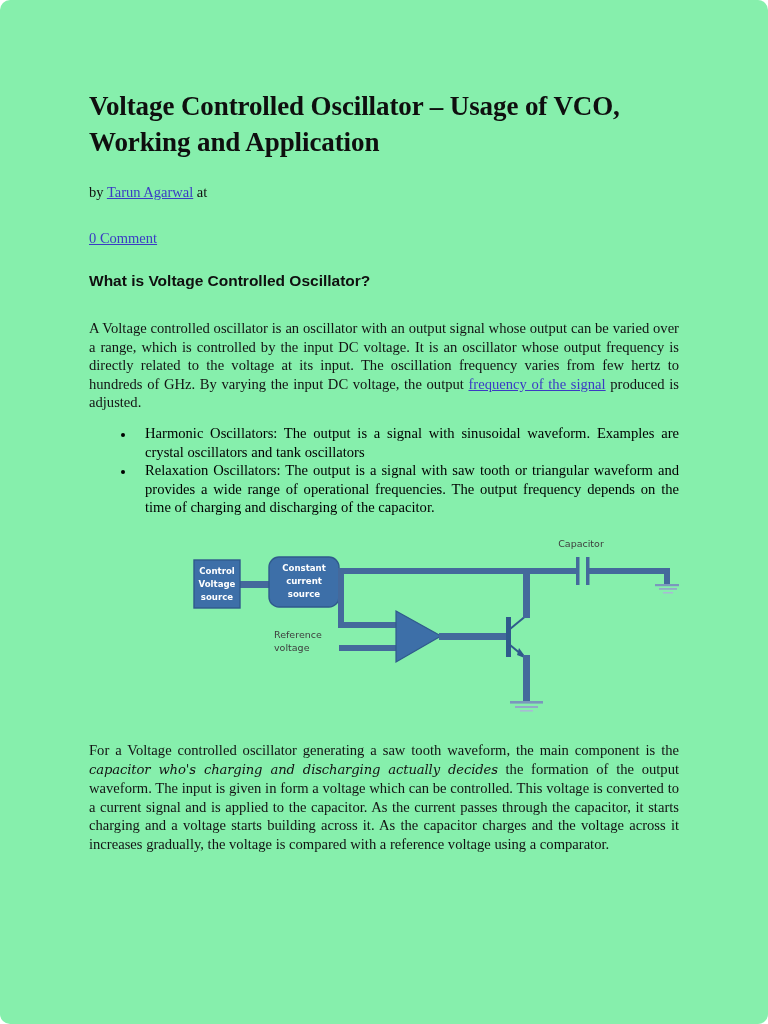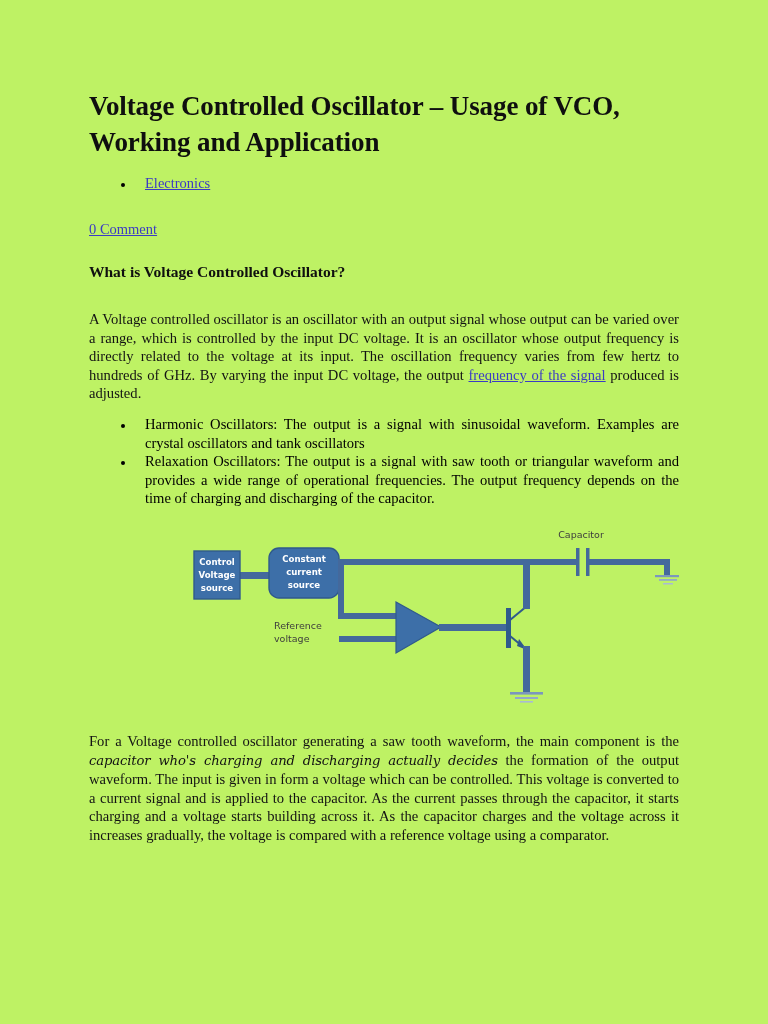--- a/index.html
+++ b/index.html
@@ -11,23 +11,24 @@
     width: 768px;
     height: 1024px;
     font-family: "Liberation Serif", "DejaVu Serif", serif;
     color: #000000;
     overflow: hidden;
   }
   .page {
     position: relative;
     width: 768px;
     height: 1024px;
-    background: #bef264;
+    background: #86efac;
     box-sizing: border-box;
     padding: 0;
+    border-radius: 10px;
   }
   .content {
     position: absolute;
     left: 89px;
     top: 88px;
     width: 590px;
   }
 
   h1.doc-title {
     font-family: "Liberation Serif", "DejaVu Serif", serif;
@@ -62,21 +63,21 @@
   ul.cat-list li::marker {
     font-size: 12px;
   }
   .comment-line {
     font-size: 14.5px;
     line-height: 18px;
     margin-top: 28px;
   }
 
   h2.section {
-    font-family: Liberation Serif, serif;
+    font-family: Liberation Sans, sans-serif;
     font-size: 15.5px;
     line-height: 20px;
     font-weight: bold;
     margin: 24px 0 0 0;
     color: #0f0f0f;
   }
 
   p.body-text {
     font-size: 14.6px;
     line-height: 18.6px;
@@ -127,26 +128,26 @@
   }
 </style>
 </head>
 <body>
 
 <div class="page">
   <div class="content">
 
     <h1 class="doc-title">Voltage Controlled Oscillator – Usage of VCO, Working and Application</h1>
 
-
-    <ul class="cat-list">
-      <li>
-        <a class="lnk" href="#">Electronics</a>
-      </li>
-    </ul>
+    <div class="byline">
+      <span>by</span>
+      <a class="lnk" href="#">Tarun Agarwal</a>
+      <span>at</span>
+    </div>
+
 
     <div class="comment-line">
       <a class="lnk" href="#">0 Comment</a>
     </div>
 
     <h2 class="section">What is Voltage Controlled Oscillator?</h2>
 
     <p class="body-text"><span>A Voltage controlled oscillator is an oscillator with an output signal whose output can be varied over a range, which is controlled by the input DC voltage. It is an oscillator whose output frequency is directly related to the voltage at its input. The oscillation frequency varies from few hertz to hundreds of GHz. By varying the input DC voltage, the output </span><a class="lnk" href="#">frequency of the signal</a><span> produced is adjusted.</span></p>
 
 

